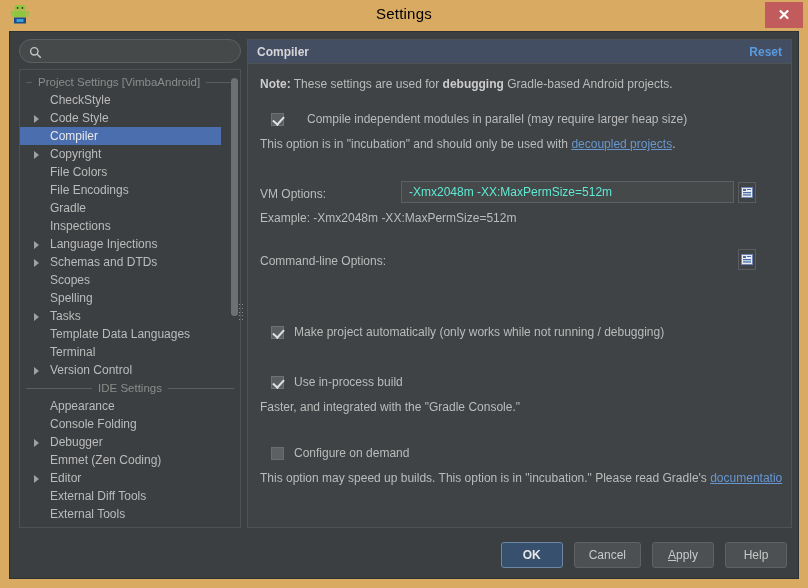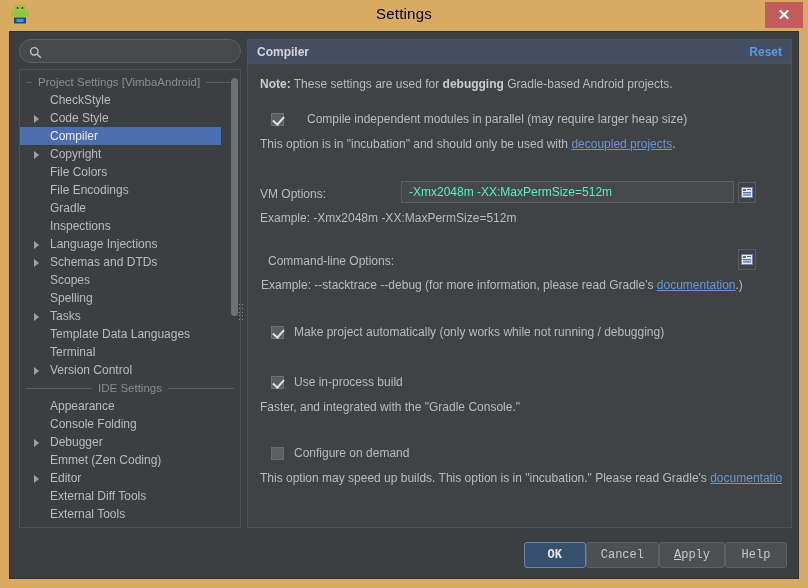--- a/index.html
+++ b/index.html
@@ -212,21 +212,21 @@
     border: 1px solid #5a5d5f;
     display: flex; align-items: center; justify-content: center;
     cursor: pointer;
   }
 
   
   #footer {
     position: absolute; left: 0; bottom: 8px;
     width: 790px; height: 30px;
     display: flex; justify-content: flex-end; align-items: center;
-    padding-right: 13px;  font-family: Liberation Mono, monospace;
+    padding-right: 13px; gap: 11px;
   }
   .btn {
     height: 26px; min-width: 62px;
     background: #4c5052;
     border: 1px solid #5e6264;
     border-radius: 3px;
     color: #c8c8c8; font-size: 12px;
     display: flex; align-items: center; justify-content: center;
     cursor: pointer;
     padding: 0 14px;
@@ -367,33 +367,30 @@
           <svg width="12" height="11" viewBox="0 0 12 11">
             <rect x="0.5" y="0.5" width="11" height="10" fill="#e8eaf0" stroke="#6f84b5"></rect>
             <rect x="2" y="2" width="3" height="2" fill="#4a6ea9"></rect>
             <rect x="6" y="2" width="4" height="1" fill="#4a6ea9"></rect>
             <rect x="2" y="5" width="8" height="1.3" fill="#4a6ea9"></rect>
             <rect x="2" y="7.3" width="8" height="1.3" fill="#4a6ea9"></rect>
           </svg>
         </div>
         <div class="desc" style="left:12px; top:147px;">Example: -Xmx2048m -XX:MaxPermSize=512m</div>
 
-        <div class="field-label" style="left:12px; top:190px;margin-left:8px;">Command-line Options:</div>
+        <div class="field-label" style="left:12px; top:190px;">Command-line Options:</div>
         <div class="expand-btn" style="left:490px; top:185px;">
           <svg width="12" height="11" viewBox="0 0 12 11">
             <rect x="0.5" y="0.5" width="11" height="10" fill="#e8eaf0" stroke="#6f84b5"></rect>
             <rect x="2" y="2" width="3" height="2" fill="#4a6ea9"></rect>
             <rect x="6" y="2" width="4" height="1" fill="#4a6ea9"></rect>
             <rect x="2" y="5" width="8" height="1.3" fill="#4a6ea9"></rect>
             <rect x="2" y="7.3" width="8" height="1.3" fill="#4a6ea9"></rect>
           </svg>
         </div>
-        <div class="desc" style="left:13px; top:214px;">
-          <span>Example: --stacktrace --debug (for more information, please read Gradle's </span><span class="lnk">documentation</span><span>.)</span>
-        </div>
 
         <div class="cbrow" style="left:23px; top:262px;">
           <span class="cbox checked"></span>
           <span class="cbox-label">Make project automatically (only works while not running / debugging)</span>
         </div>
 
         <div class="cbrow" style="left:23px; top:312px;">
           <span class="cbox checked"></span>
           <span class="cbox-label">Use in-process build</span>
         </div>

